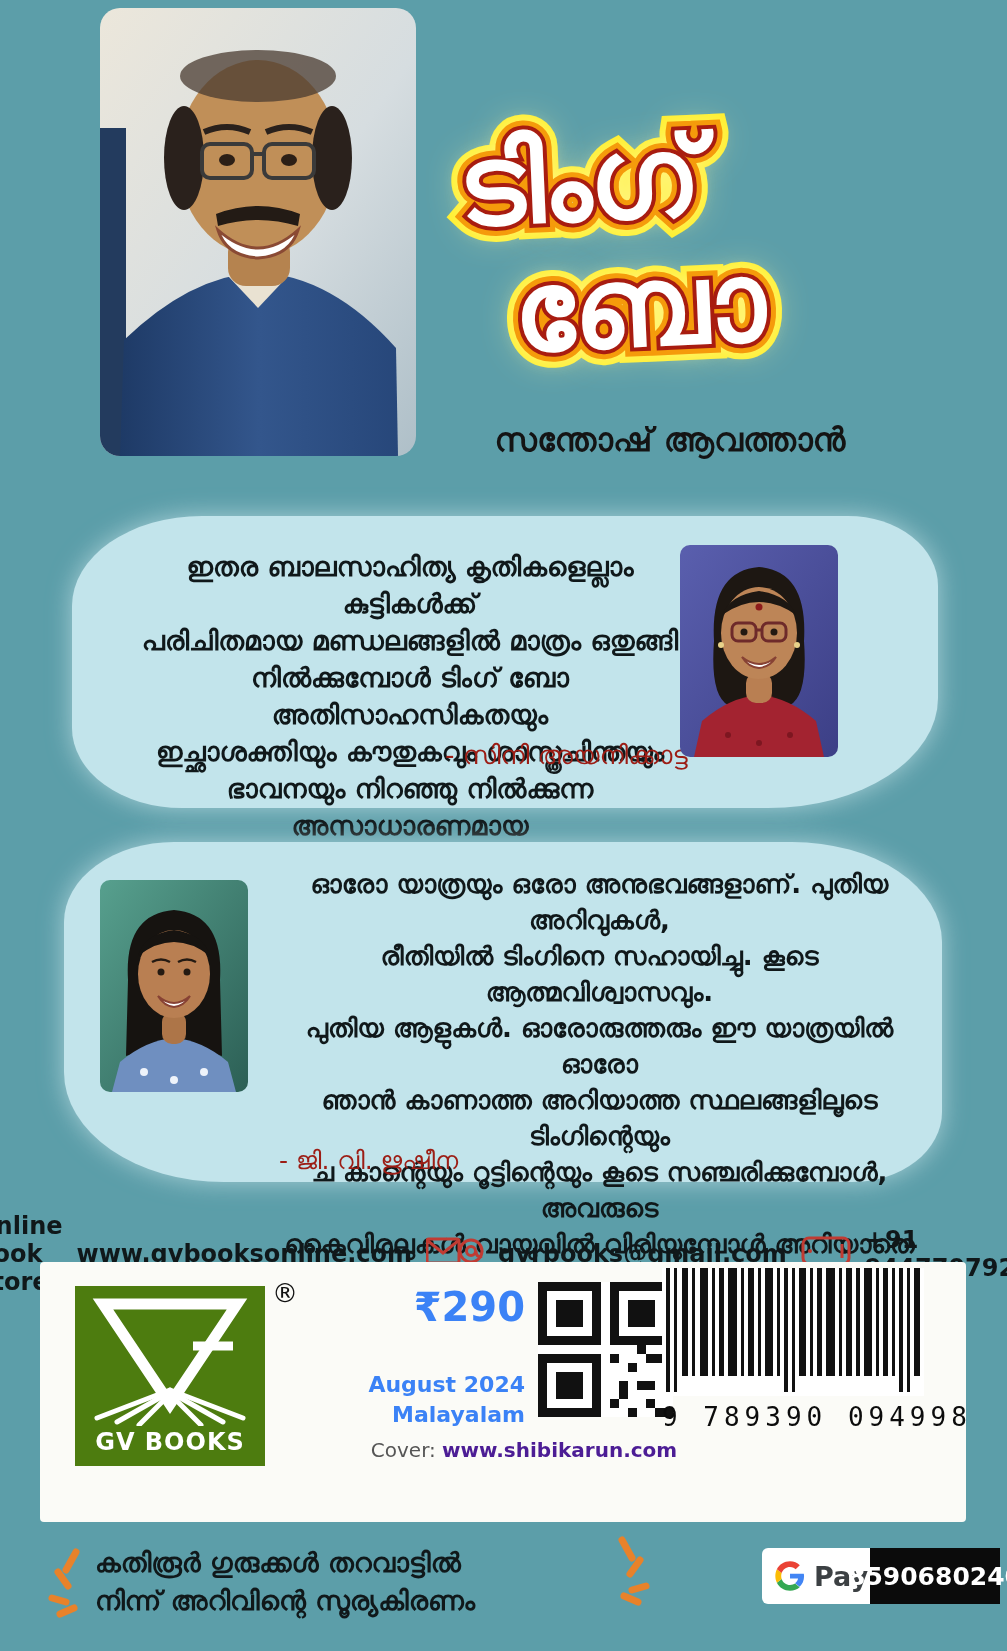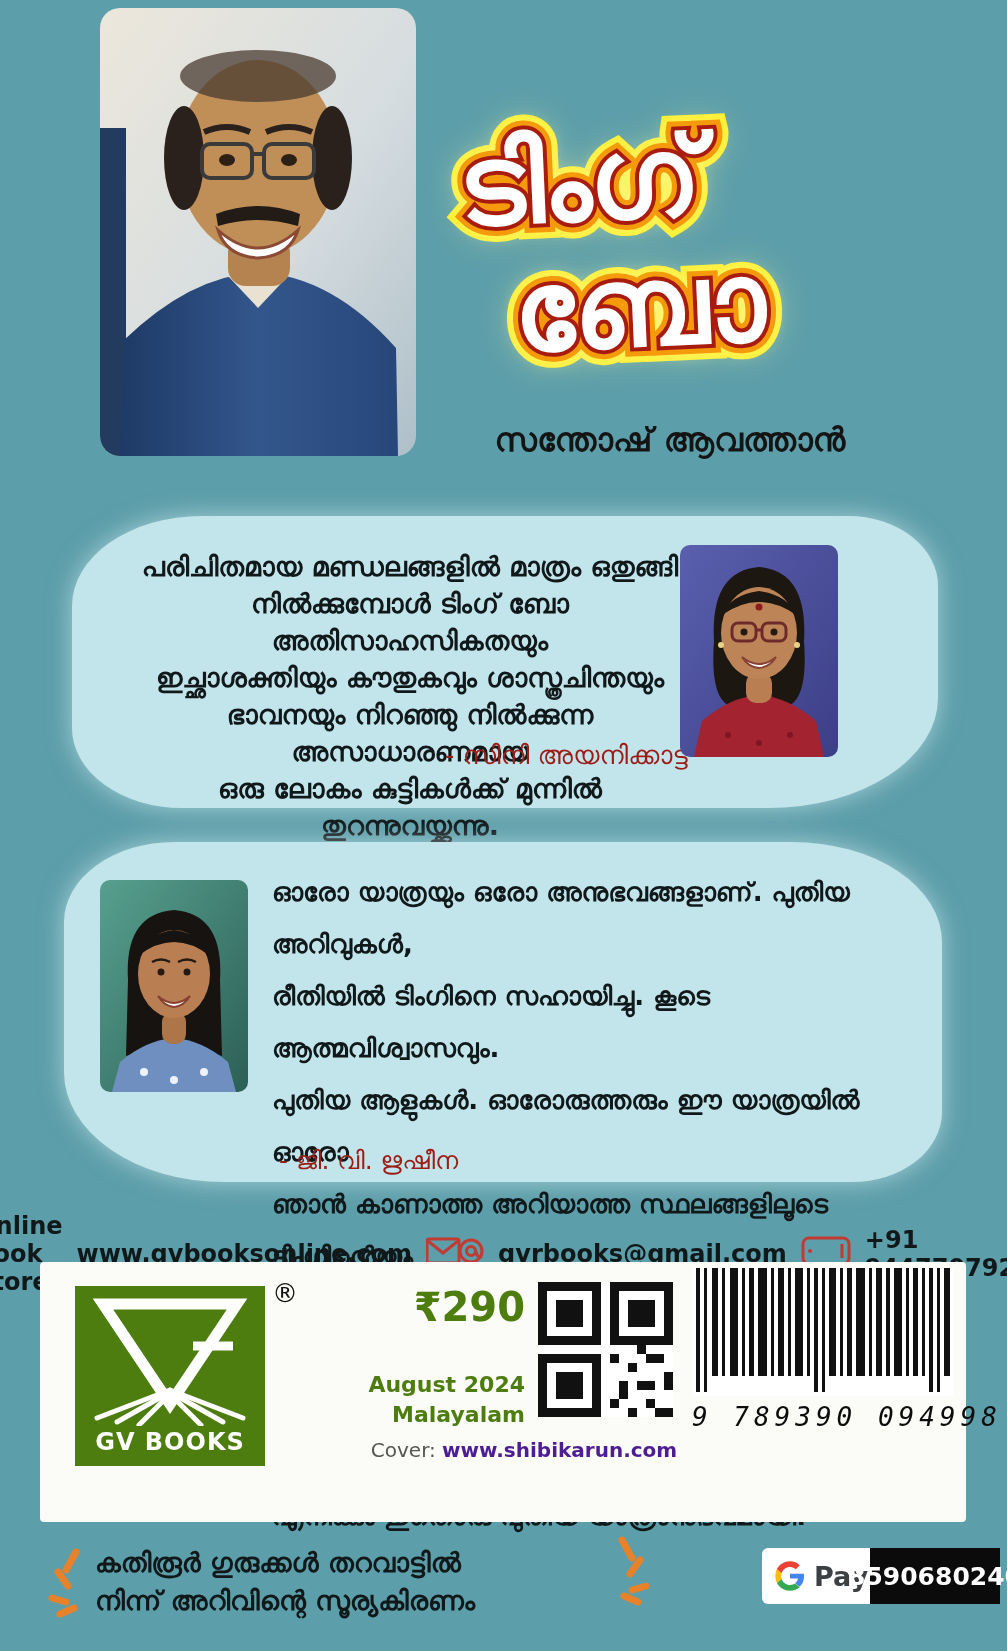--- a/index.html
+++ b/index.html
@@ -28,47 +28,47 @@
                font-weight:700;color:#141414;}
 
   
   .bubble{background:#c2e4eb;box-shadow:0 0 24px rgba(230,248,252,.55);}
   .bubble1{left:72px;top:516px;width:866px;height:292px;
            border-radius:130px 90px 170px 110px / 90px 70px 110px 80px;}
   .bubble2{left:64px;top:842px;width:878px;height:340px;
            border-radius:110px 150px 90px 160px / 80px 100px 70px 110px;}
   .q-text{color:#10181a;font-weight:600;}
   .q1-text{left:130px;top:548px;width:560px;font-size:27px;line-height:37px;text-align:center;}
-  .q2-text{left:272px;top:866px;width:655px;font-size:26px;line-height:52px;text-align:left;}
+  .q2-text{left:272px;top:866px;width:655px;font-size:26px;line-height:36px;text-align:center;}
   .q-attr{color:#9c1d15;font-weight:400;font-size:26px;}
   .q1-attr{left:130px;top:740px;width:560px;text-align:right;}
   .q2-attr{left:279px;top:1146px;width:400px;text-align:left;font-size:25px;}
 
   
   .contact-row{left:40px;top:1212px;width:927px;display:flex;align-items:center;
                justify-content:center;gap:14px;font-size:24px;color:#10181a;}
   .contact-row .lbl{font-weight:600;}
   .contact-row .val{font-weight:800;}
   .cicon{display:inline-block;vertical-align:middle;}
 
   
   .info-box{left:40px;top:1262px;width:926px;height:260px;background:#fbfbf7;border-radius:4px;}
   .gv-logo{position:absolute;left:35px;top:24px;width:190px;height:180px;background:#4d7c0f;}
   .gv-name{position:absolute;left:0;bottom:10px;width:100%;text-align:center;color:#fff;
            font-weight:800;font-size:24px;letter-spacing:1px;}
   .reg-mark{position:absolute;left:232px;top:16px;font-size:26px;color:#111;}
-  .details{position:absolute;left:185px;top:22px;width:300px;text-align:right;color:#4d7c0f;}
+  .details{position:absolute;left:185px;top:22px;width:300px;text-align:right;color:#3b82f6;}
   .price{font-size:40px;font-weight:800;margin-bottom:40px;}
   .dline{font-size:22px;font-weight:600;line-height:30px;}
   .cover-credit{position:absolute;left:250px;top:176px;width:420px;text-align:center;
                 font-size:20px;color:#2b2b2b;}
   .cover-credit .cl{color:#555;margin-left:48px;}
   .cover-credit .cu{font-weight:600;color:#4c1d95;}
   .qr{position:absolute;left:498px;top:20px;}
-  .barcode-wrap{position:absolute;left:652px;top:6px;width:262px;text-align:center;font-style:italic;}
+  .barcode-wrap{position:absolute;left:622px;top:6px;width:262px;text-align:center;}
   .isbn{font-family:"DejaVu Sans Mono","Liberation Mono",monospace;font-size:26px;
         letter-spacing:5px;color:#0c0c0c;margin-top:2px;white-space:nowrap;}
 
   
   .tagline{left:95px;top:1544px;width:390px;text-align:left;font-size:27px;
            font-weight:700;color:#10181a;line-height:38px;}
   .gpay-chip{left:752px;top:1548px;width:118px;height:56px;background:#fff;border-radius:6px;
              display:flex;align-items:center;justify-content:center;gap:8px;margin-left:10px;}
   .gpay-chip .pay{font-size:27px;font-weight:600;color:#3c4043;}
   .upi-chip{left:870px;top:1548px;width:130px;height:56px;background:#0b0b0b;color:#fff;
@@ -122,20 +122,21 @@
     <span class="glow">ബോ</span>
     <span class="mid">ബോ</span>
     <span class="topl">ബോ</span>
   </div>
 </div>
 
 <div class="abs author-name">സന്തോഷ് ആവത്താൻ</div>
 
 <div class="abs bubble bubble1"></div>
 <div class="abs q-text q1-text">
+  <div>ഇതര ബാലസാഹിത്യ കൃതികളെല്ലാം കുട്ടികൾക്ക്</div>
   <div>പരിചിതമായ മണ്ഡലങ്ങളിൽ മാത്രം ഒതുങ്ങി</div>
   <div>നിൽക്കുമ്പോൾ ടിംഗ് ബോ അതിസാഹസികതയും</div>
   <div>ഇച്ഛാശക്തിയും കൗതുകവും ശാസ്ത്രചിന്തയും</div>
   <div>ഭാവനയും നിറഞ്ഞു നിൽക്കുന്ന അസാധാരണമായ</div>
   <div>ഒരു ലോകം കുട്ടികൾക്ക് മുന്നിൽ തുറന്നുവയ്ക്കുന്നു.</div>
 </div>
 <div class="abs q-attr q1-attr">- സിനി അയനിക്കാട്ട്</div>
 
 <div class="abs photo reviewer1-photo">
   <svg width="158" height="212" viewBox="0 0 158 212">

